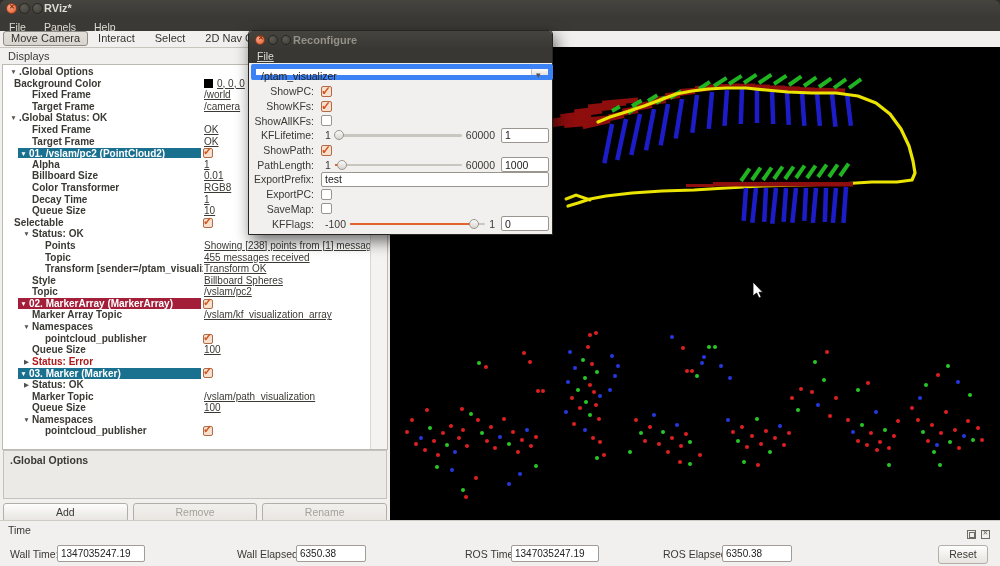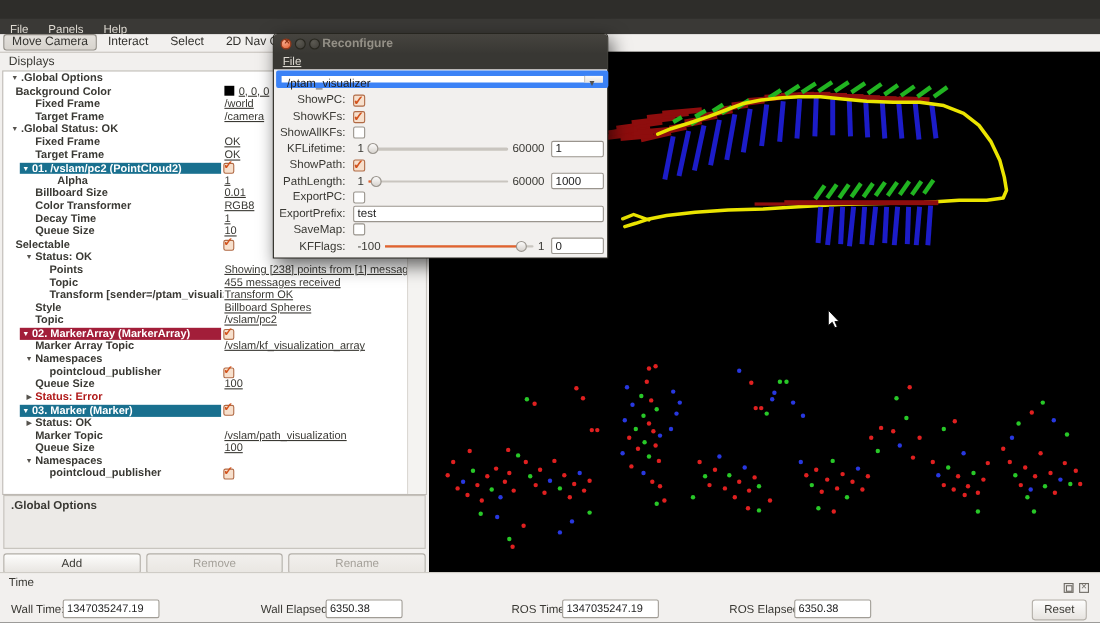--- a/index.html
+++ b/index.html
@@ -81,41 +81,47 @@
   .handle{position:absolute;top:0.5px;width:10px;height:10px;border-radius:50%;background:linear-gradient(#fbfaf9,#d8d4cf);border:1px solid #9a958e;box-sizing:border-box;}
   .dinp{height:13px;border:1px solid #9a958e;border-radius:2px;font:10.5px "Liberation Sans",sans-serif;color:#222;padding:0 3px;background:#fff;}
   .dinp.num{width:40px;margin-left:2px;flex:none;}
   .dinp.wide{flex:1;}
 </style>
 </head>
 <body>
 
 <div class="win">
 
+  <div class="titlebar">
+    <span class="wbtn close" style="left:6px"></span>
+    <span class="wbtn" style="left:19px"></span>
+    <span class="wbtn" style="left:32px"></span>
+    <span class="wtitle">RViz*</span>
+  </div>
 
   <div class="menubar" id="menubar"><span class="menu-item">File</span><span class="menu-item">Panels</span><span class="menu-item">Help</span></div>
 
   <div class="toolbar" id="toolbar"><span class="tool active">Move Camera</span><span class="tool">Interact</span><span class="tool">Select</span><span class="tool">2D Nav Goal</span><span class="tool">2D Pose Es</span></div>
 
   <div class="displays-panel">
     <div class="panel-title">Displays</div>
     <div class="treewrap">
       <div class="tree" id="tree">
           <div class="trow"><span style="padding-left: 5px;"><span class="tri">▼</span><span class="glbl">.Global Options</span></span></div>
           <div class="trow"><span style=""><span class="tri"></span><span class="ilbl">Background Color</span></span><span class="val"><span class="swatch" style="background: rgb(0, 0, 0);"></span>0, 0, 0</span></div>
           <div class="trow"><span style="padding-left: 18px;"><span class="tri"></span><span class="ilbl">Fixed Frame</span></span><span class="val">/world</span></div>
           <div class="trow"><span style="padding-left: 18px;"><span class="tri"></span><span class="ilbl">Target Frame</span></span><span class="val">/camera</span></div>
           <div class="trow"><span style="padding-left: 5px;"><span class="tri">▼</span><span class="glbl">.Global Status: OK</span></span></div>
           <div class="trow"><span style="padding-left: 18px;"><span class="tri"></span><span class="ilbl">Fixed Frame</span></span><span class="val">OK</span></div>
           <div class="trow"><span style="padding-left: 18px;"><span class="tri"></span><span class="ilbl">Target Frame</span></span><span class="val">OK</span></div>
           <div class="trow">
             <div class="dbar" style="background: rgb(25, 112, 143);"><span class="tri w">▼</span><span class="dlbl">01. /vslam/pc2 (PointCloud2)</span></div>
             <span class="cb on" style="left: 200px;"></span>
           </div>
-          <div class="trow"><span style="padding-left: 18px; margin-left: 20px;"><span class="tri"></span><span class="ilbl">Alpha</span></span><span class="val">1</span></div>
+          <div class="trow"><span style="padding-left: 18px;"><span class="tri"></span><span class="ilbl">Alpha</span></span><span class="val">1</span></div>
           <div class="trow"><span style="padding-left: 18px;"><span class="tri"></span><span class="ilbl">Billboard Size</span></span><span class="val">0.01</span></div>
           <div class="trow"><span style="padding-left: 18px;"><span class="tri"></span><span class="ilbl">Color Transformer</span></span><span class="val">RGB8</span></div>
           <div class="trow"><span style="padding-left: 18px;"><span class="tri"></span><span class="ilbl">Decay Time</span></span><span class="val">1</span></div>
           <div class="trow"><span style="padding-left: 18px;"><span class="tri"></span><span class="ilbl">Queue Size</span></span><span class="val">10</span></div>
           <div class="trow"><span style=""><span class="tri"></span><span class="ilbl">Selectable</span></span><span class="cb on" style="left: 200px;"></span></div>
           <div class="trow"><span style="padding-left: 18px;"><span class="tri">▼</span><span class="glbl">Status: OK</span></span></div>
           <div class="trow"><span style="padding-left: 31px;"><span class="tri"></span><span class="ilbl">Points</span></span><span class="val">Showing [238] points from [1] messages</span></div>
           <div class="trow"><span style="padding-left: 31px;"><span class="tri"></span><span class="ilbl">Topic</span></span><span class="val">455 messages received</span></div>
           <div class="trow"><span style="padding-left: 31px;"><span class="tri"></span><span class="ilbl">Transform [sender=/ptam_visualizer]</span></span><span class="val">Transform OK</span></div>
           <div class="trow"><span style="padding-left: 18px;"><span class="tri"></span><span class="ilbl">Style</span></span><span class="val">Billboard Spheres</span></div>
@@ -476,26 +482,26 @@
           <span class="dmin">1</span>
           <span class="groove-wrap">
             <span class="groove"></span>
             <span class="gfill" style="width: 4%;"></span>
             <span class="handle" style="left: calc(6% - 5px);"></span>
           </span>
           <span class="dmax">60000</span>
           <input class="dinp num" value="1000" style="">
         </div>
         <div class="drow">
+          <span class="dl">ExportPrefix:</span>
+          <input class="dinp wide" value="test" style="">
+        </div>
+        <div class="drow">
           <span class="dl">ExportPC:</span>
           <span class="dcb"></span>
-        </div>
-        <div class="drow">
-          <span class="dl">ExportPrefix:</span>
-          <input class="dinp wide" value="test" style="">
         </div>
         <div class="drow">
           <span class="dl">SaveMap:</span>
           <span class="dcb"></span>
         </div>
         <div class="drow">
           <span class="dl">KFFlags:</span>
           <span class="dmin">-100</span>
           <span class="groove-wrap">
             <span class="groove"></span>

